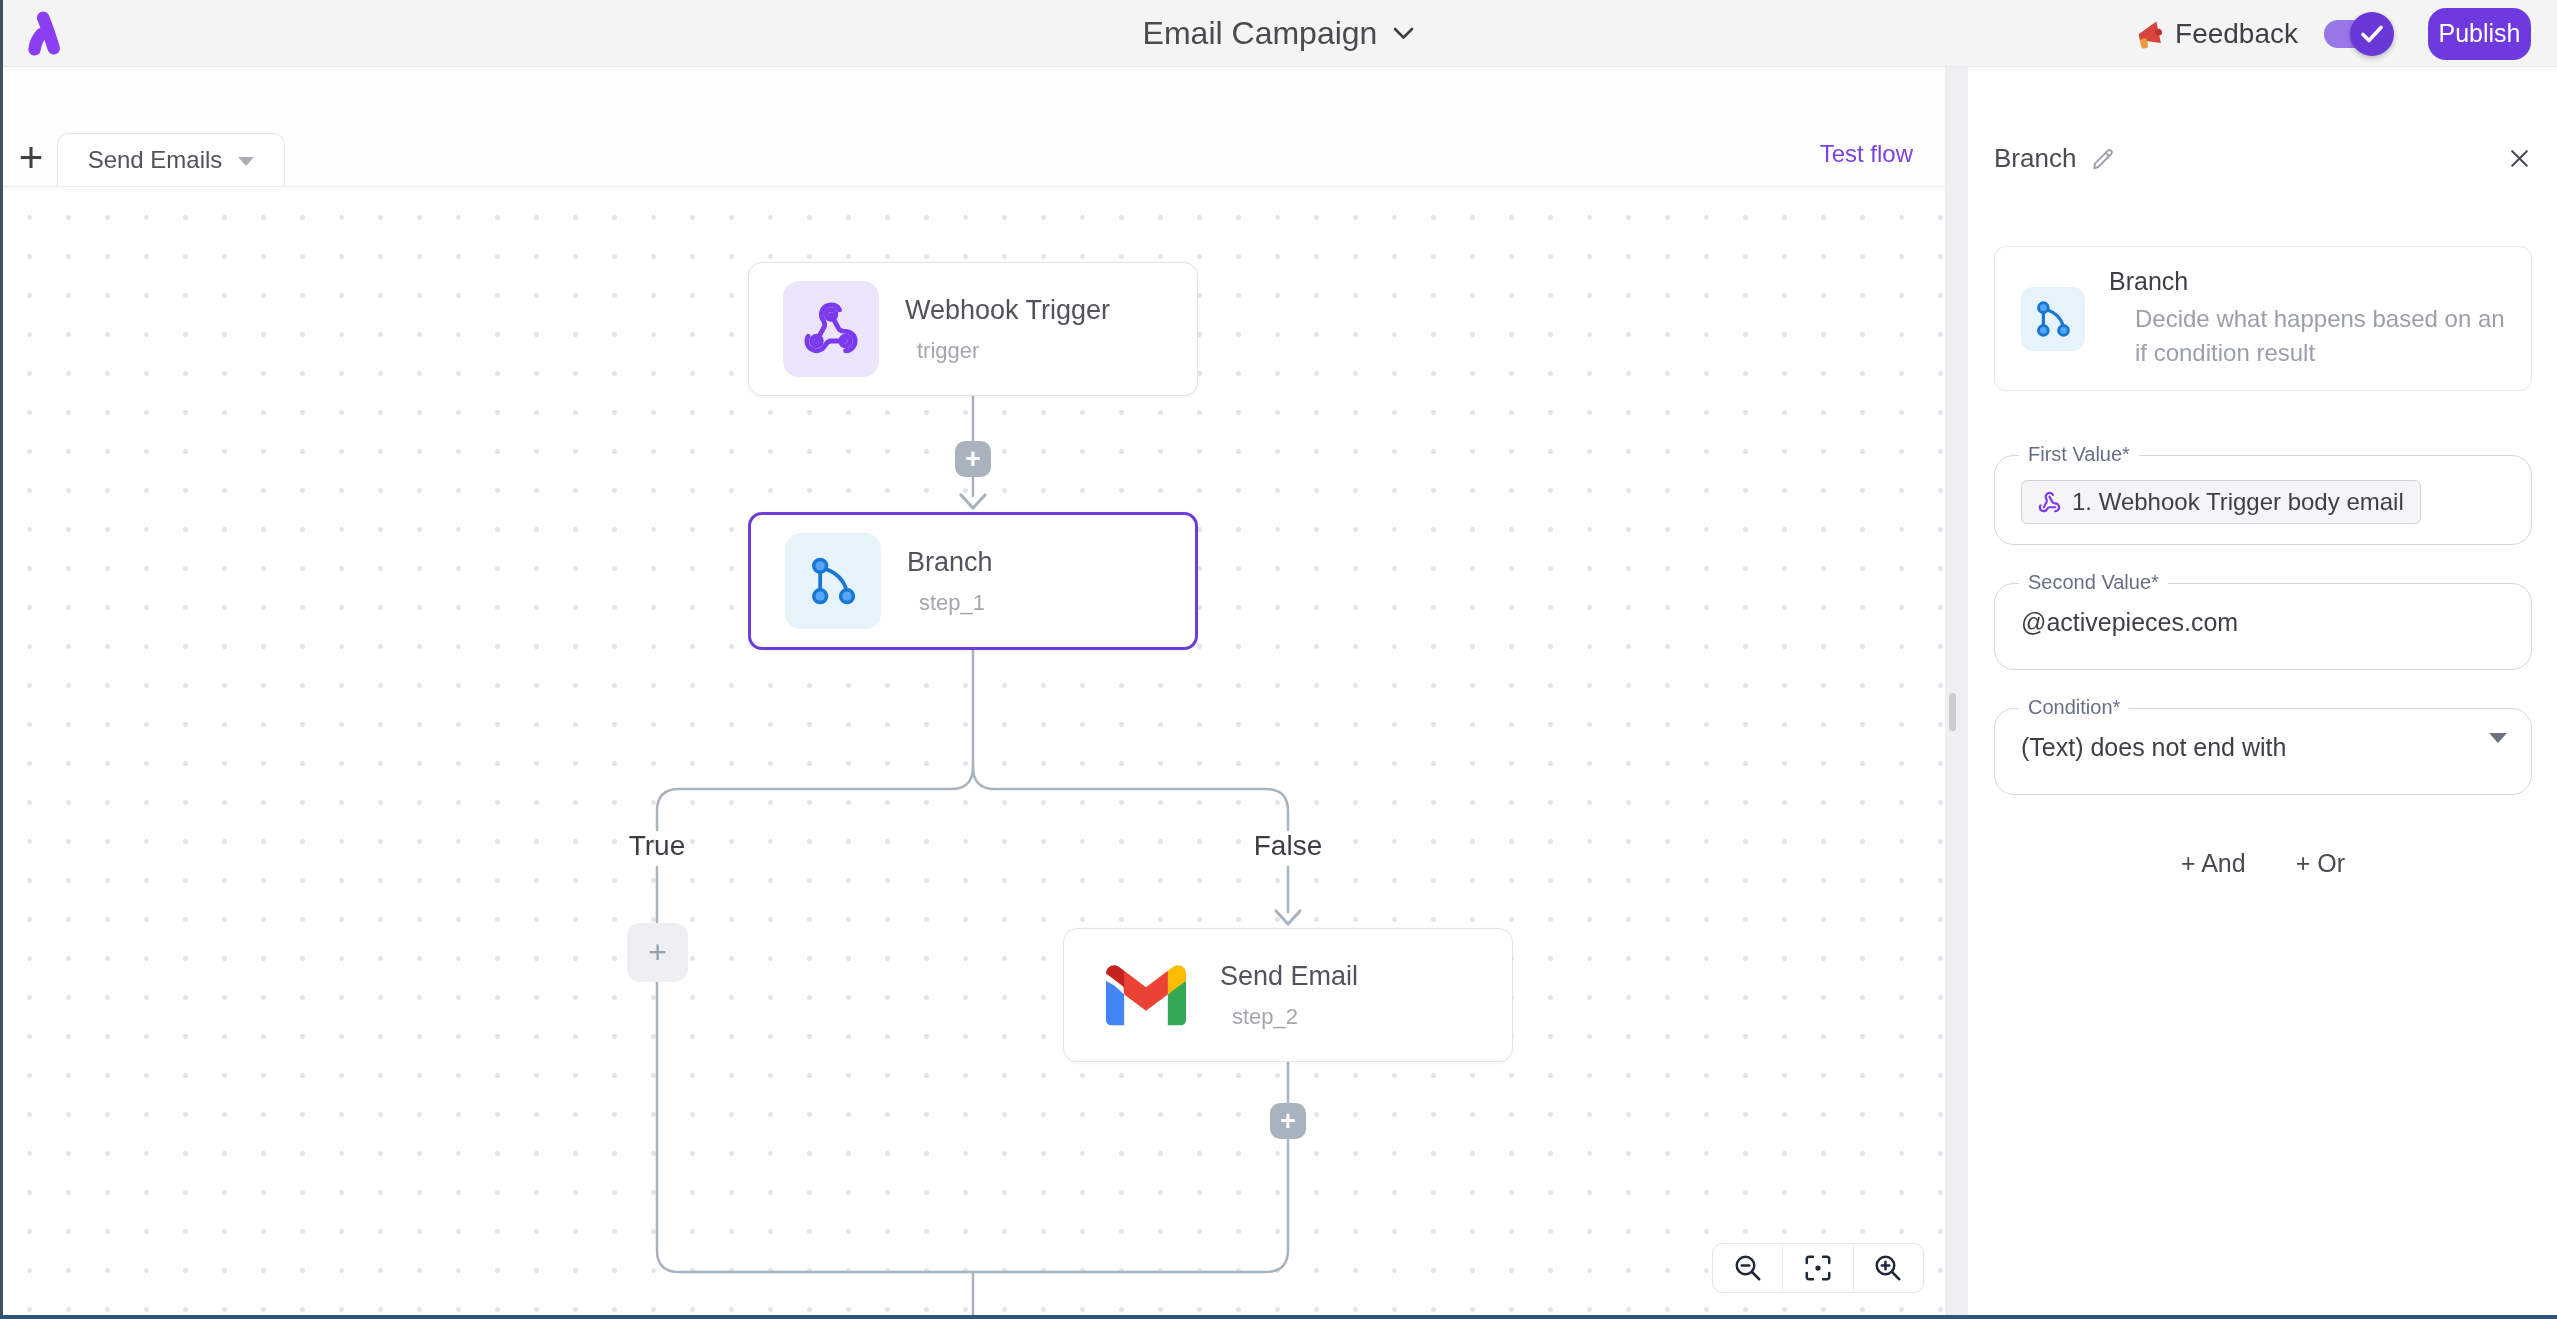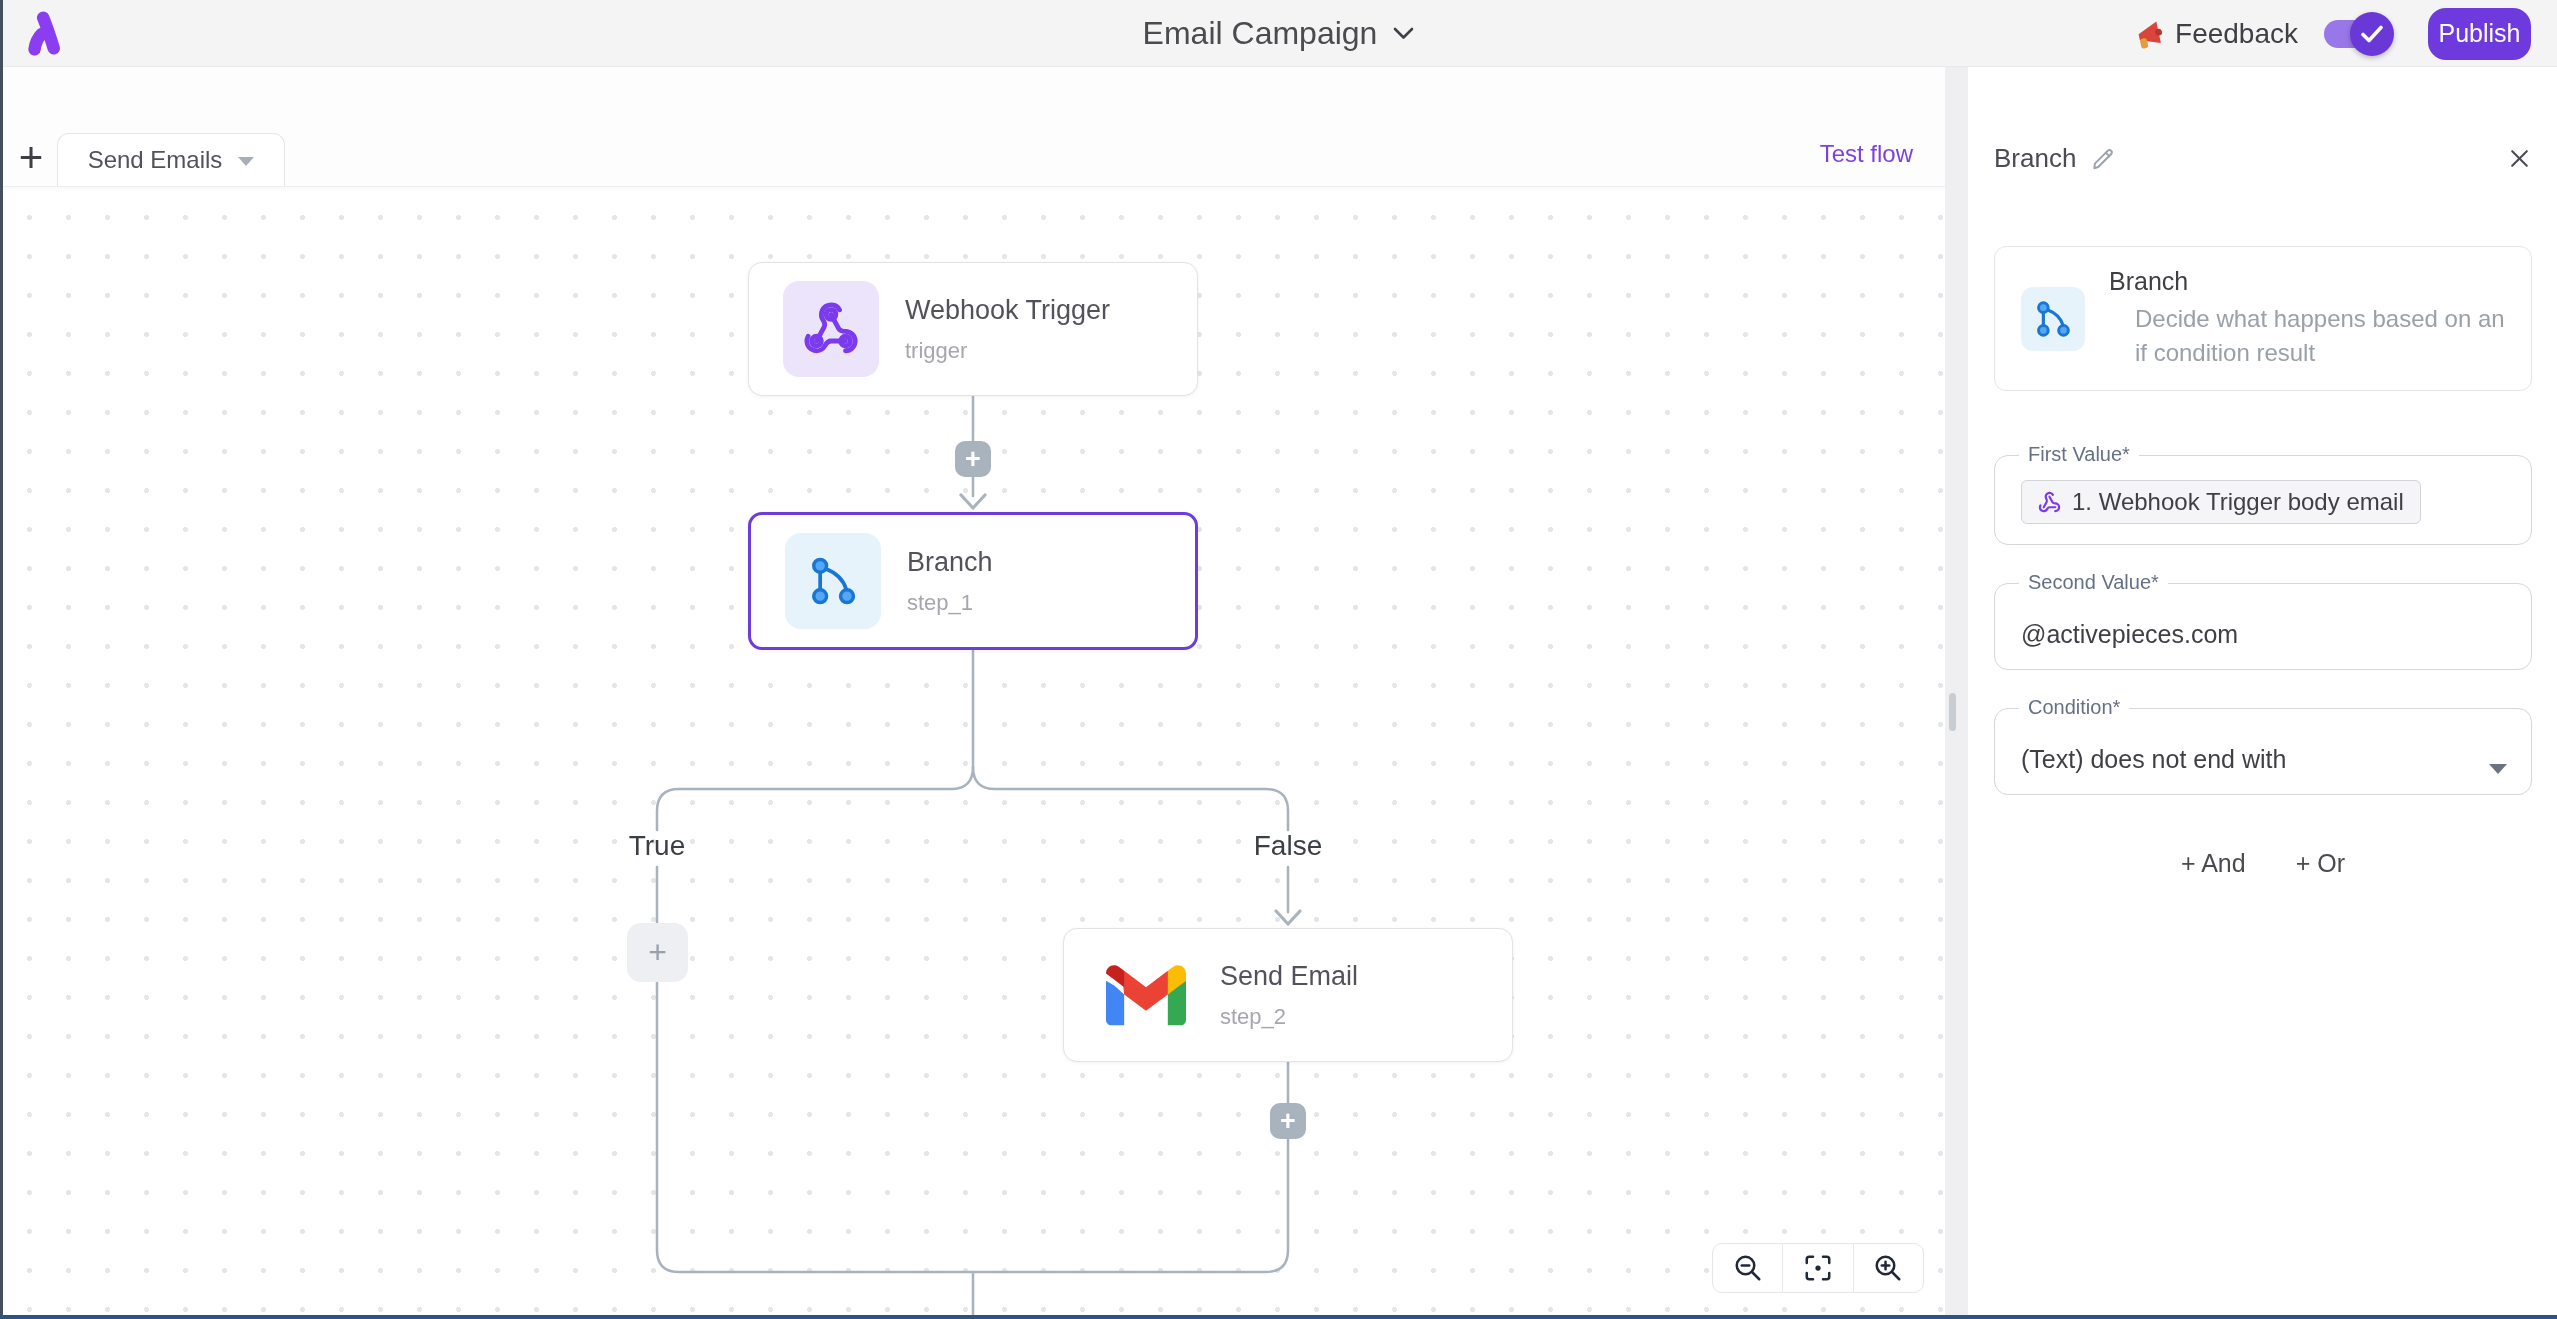--- a/index.html
+++ b/index.html
@@ -58,43 +58,43 @@
   
   .node { position:absolute; width:450px; height:134px; background:#fff; border:1px solid #e2e2e7;
           border-radius:14px; box-shadow:0 1px 4px rgba(0,0,0,.05); display:flex; align-items:center;
           padding-left:34px; gap:26px; z-index:10; cursor:pointer; }
   .node.selected { border:3px solid #6d3ddb; height:138px; }
   .node-icon { width:96px; height:96px; border-radius:16px; display:flex; align-items:center; justify-content:center; flex:none; }
   .tile-webhook { background:#ece4fb; }
   .tile-branch { background:#e7f3fb; }
   .tile-gmail { background:transparent; }
   .node-title { font-size:27px; color:#52525b; margin-bottom:12px; }
-  .node-sub { font-size:22px; color:#a6a6ae; }
+  .node-sub { font-size:22px; color:#a6a6ae;margin-left:12px; }
 
   
   .zoomctl { position:absolute; left:1712px; top:1176px; width:212px; height:50px; background:#fff;
              border:1px solid #e6e6ea; border-radius:10px; display:flex; z-index:15; overflow:hidden; }
   .zoomctl .zbtn { flex:1; display:flex; align-items:center; justify-content:center; cursor:pointer; }
   .zoomctl .zbtn + .zbtn { border-left:1px solid #e8e8ea; }
 
   
   .panel-header { margin-top:76px; display:flex; align-items:center; }
   .panel-title { font-size:26px; color:#4b4b52; }
   .pencil { margin-left:14px; cursor:pointer; display:flex; }
   .close-x { margin-left:auto; cursor:pointer; display:flex; }
 
   .piece-card { margin-top:72px; border:1.5px solid #e6e6ea; border-radius:12px; padding:20px 26px;
                 display:flex; gap:24px; align-items:center; }
   .piece-tile { width:64px; height:64px; border-radius:12px; background:#e7f3fb; flex:none;
                 display:flex; align-items:center; justify-content:center; }
   .piece-name { font-size:25px; color:#3f3f46; margin-bottom:6px; }
   .piece-desc { font-size:24px; color:#9aa0a8; line-height:34px; max-width:378px;margin-left:26px; }
 
-  .field { position:relative; border:1.5px solid #d6d6dc; border-radius:14px; min-height:87px;
-           display:flex; align-items:flex-end; padding:24px 24px 20px 26px; background:#fff; }
+  .field { position:relative; border:1.5px solid #d6d6dc; border-radius:20px; min-height:87px;
+           display:flex; align-items:flex-start; padding:24px 24px 20px 26px; background:#fff; }
   .field-label { position:absolute; top:-13px; left:24px; background:#fff; padding:0 9px;
                  font-size:20px; color:#667085; }
   .f1 { margin-top:64px; } .f2 { margin-top:38px; cursor:pointer; } .f3 { margin-top:38px; }
   .chip { display:inline-flex; align-items:center; gap:11px; height:44px; padding:0 16px;
           background:#f5f5f7; border:1.5px solid #d3d3d9; border-radius:6px; font-size:24px;
           color:#3f3f46; cursor:pointer; white-space:nowrap; }
   .sel-value { font-size:25px; color:#3f3f46; }
   .sel-caret { margin-left:auto; width:0; height:0; border-left:9px solid transparent;
                border-right:9px solid transparent; border-top:10px solid #6b7280; }
   .text-input { border:none; outline:none; background:transparent; font-family:inherit;

